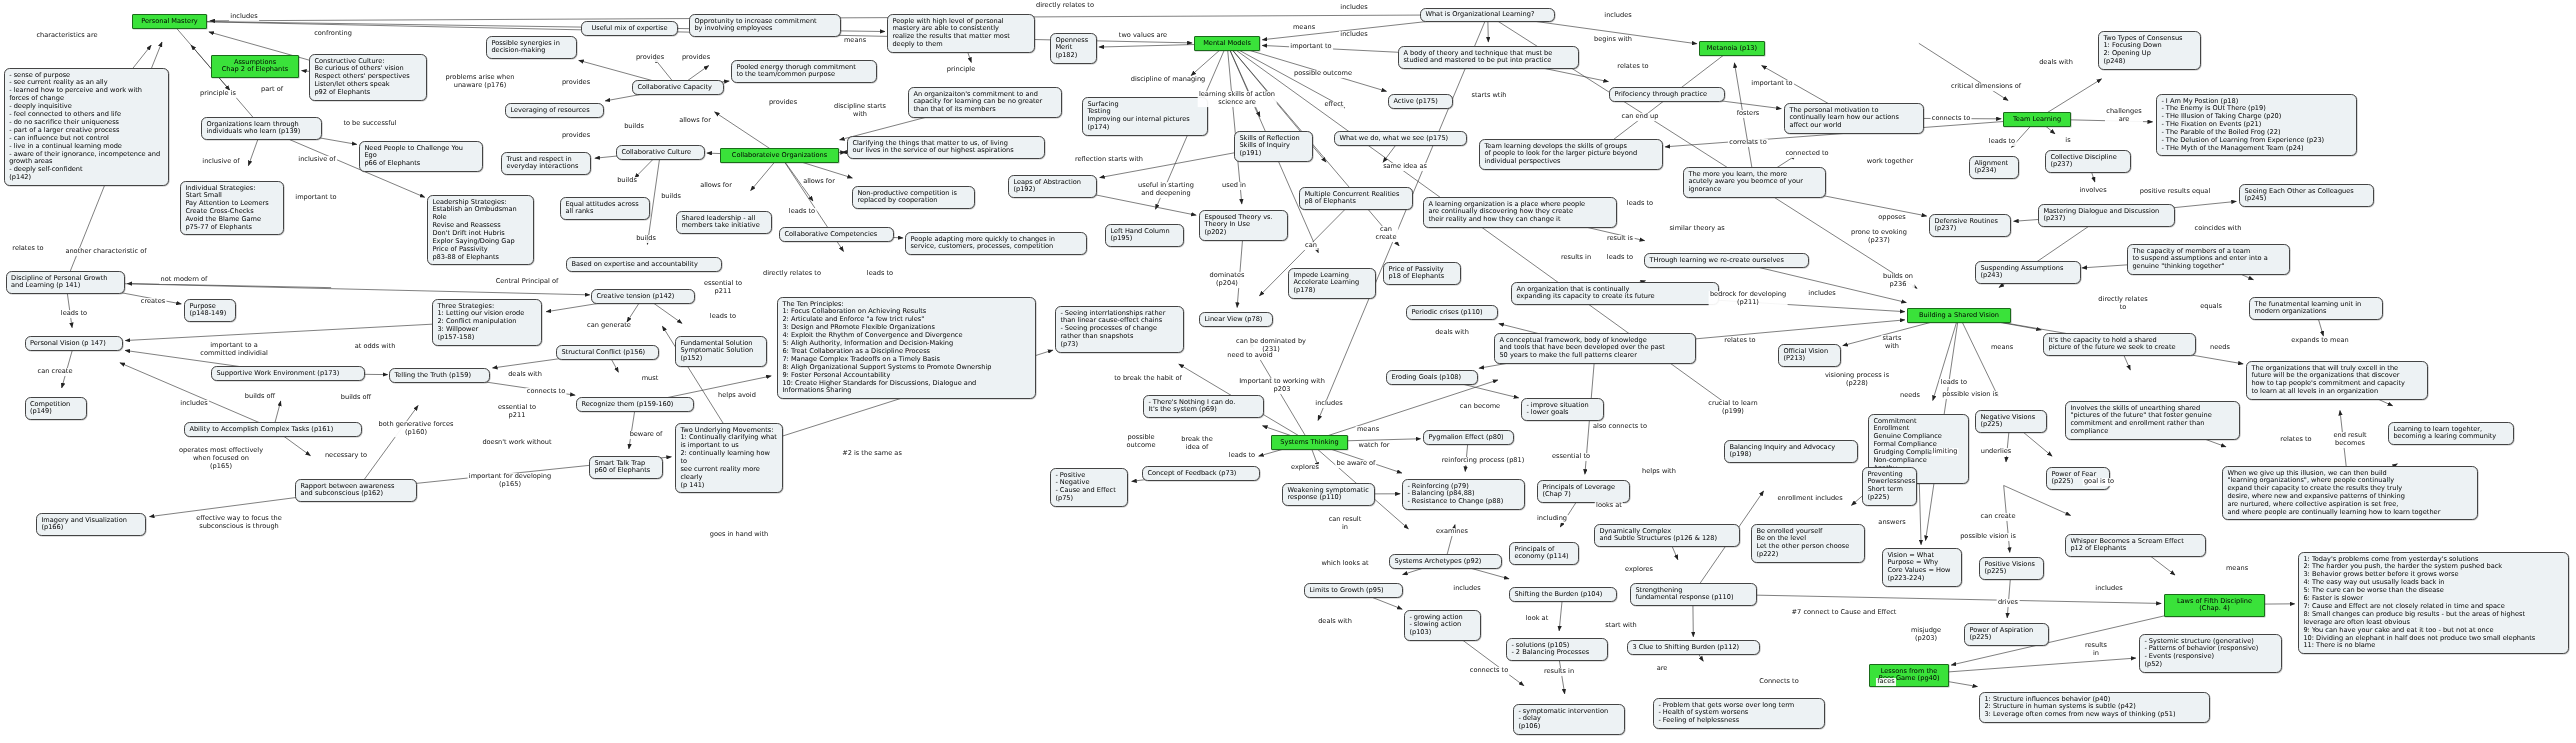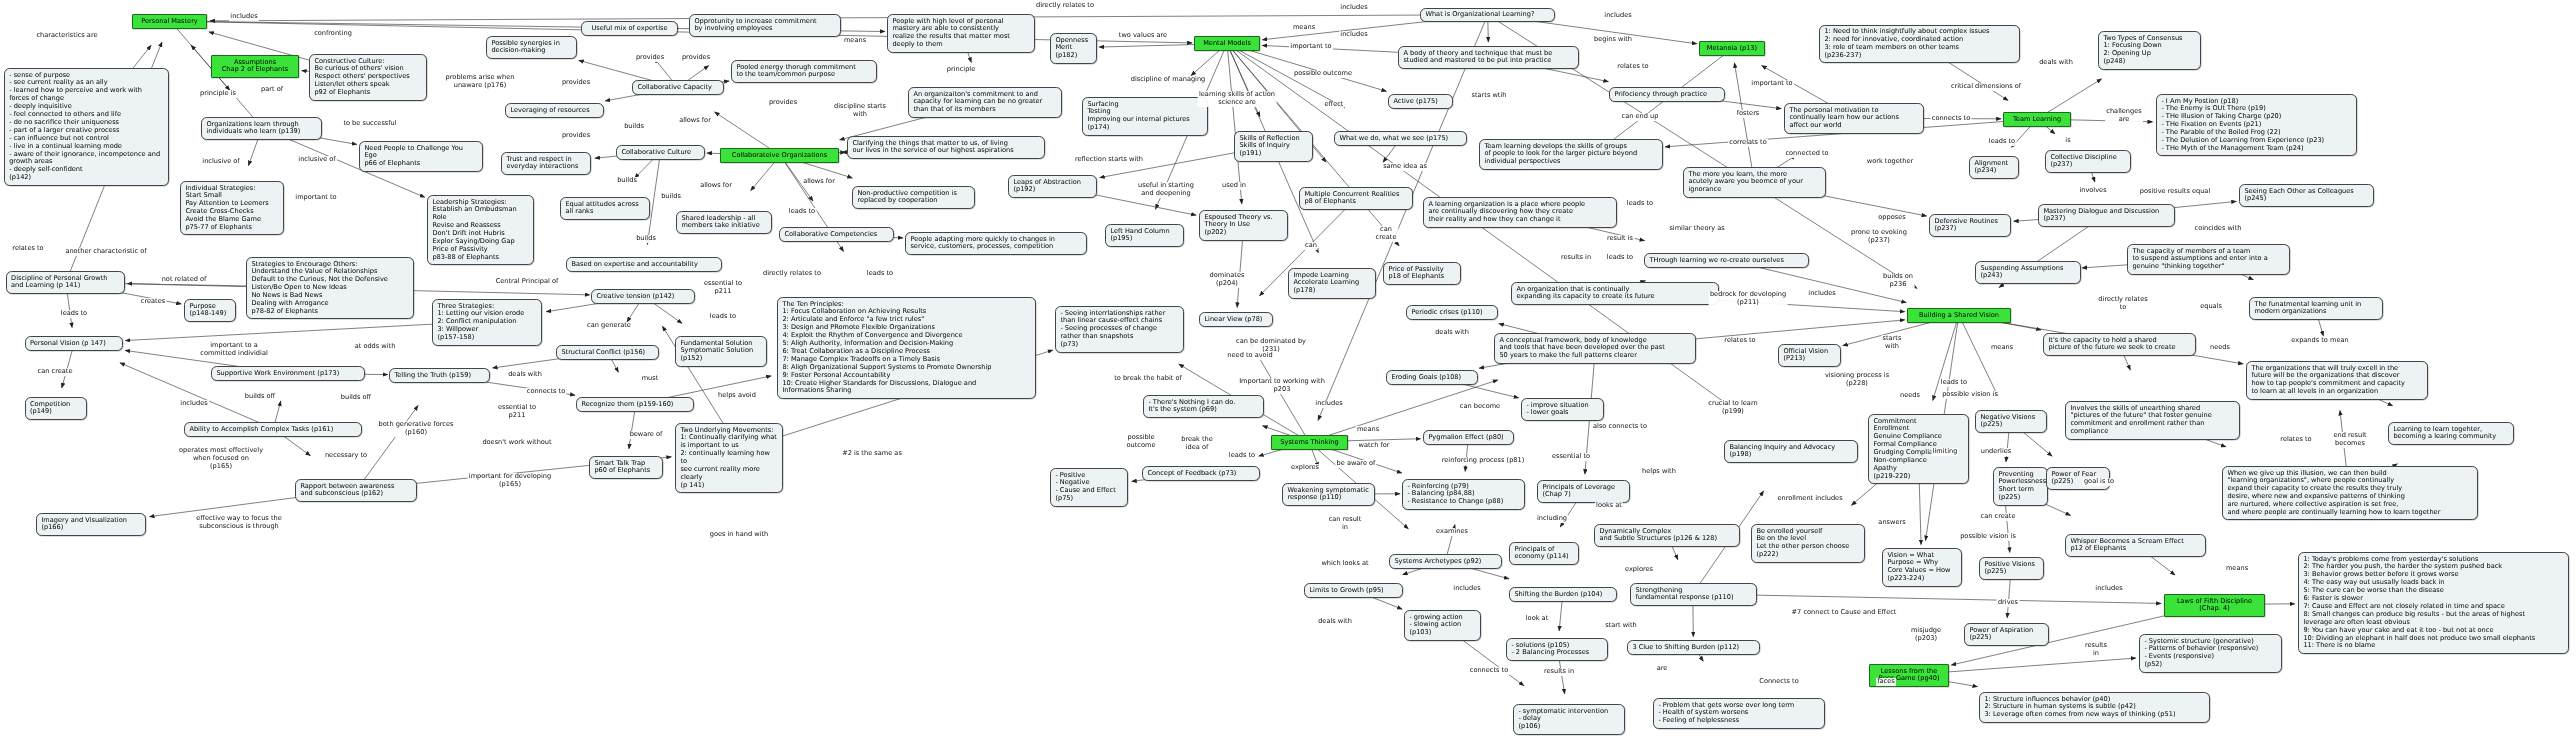--- a/index.html
+++ b/index.html
@@ -272,27 +272,20 @@
 members take initiative</div>
     <div class="node box" style="left: 779px; top: 227px; width: 115px;">Collaborative Competencies</div>
     <div class="node box" style="left: 905px; top: 232px; width: 182px;">People adapting more quickly to changes in
 service, customers, processes, competition</div>
     <div class="node box" style="left: 1199px; top: 210px; width: 89px;">Espoused Theory vs.
 Theory In Use
 (p202)</div>
     <div class="node box" style="left: 1105px; top: 224px; width: 79px;">Left Hand Column
 (p195)</div>
     <div class="node box" style="left: 566px; top: 257px; width: 156px;">Based on expertise and accountability</div>
-    <div class="node box" style="left: 246px; top: 257px; width: 168px;">Strategies to Encourage Others:
-Understand the Value of Relationships
-Default to the Curious, Not the Defensive
-Listen/Be Open to New Ideas
-No News is Bad News
-Dealing with Arrogance
-p78-82 of Elephants</div>
     <div class="node box" style="left: 5.7px; top: 271px; width: 119px;">Discipline of Personal Growth
 and Learning (p 141)</div>
     <div class="node box" style="left: 184px; top: 299px; width: 52px;">Purpose
 (p148-149)</div>
     <div class="node box" style="left: 591px; top: 289px; width: 104px;">Creative tension (p142)</div>
     <div class="node box" style="left: 777px; top: 297px; width: 259px;">The Ten Principles:
 1:  Focus Collaboration on Achieving Results
 2:  Articulate and Enforce "a few trict rules"
 3:  Design and PRomote Flexible Organizations
 4:  Exploit the Rhythm of Convergence and Divergence
@@ -341,24 +334,20 @@
 It's the system (p69)</div>
     <div class="node box" style="left: 1142px; top: 466px; width: 118px;">Concept of Feedback (p73)</div>
     <div class="node box" style="left: 1050px; top: 468px; width: 78px;">- Positive
 - Negative
 - Cause and Effect
 (p75)</div>
     <div class="node box" style="left: 1420px; top: 7.5px; width: 135px;">What is Organizational Learning?</div>
     <div class="node box" style="left: 1398px; top: 46px; width: 181px;">A body of theory and technique that must be
 studied and mastered to be put into practice</div>
     <div class="node box" style="left: 1609px; top: 87px; width: 116px;">Prifociency through practice</div>
-    <div class="node box" style="left: 1819px; top: 24.5px; width: 201px;">1:  Need to think insightfully about complex issues
-2:  need for innovative, coordinated action
-3:  role of team members on other teams
-(p236-237)</div>
     <div class="node box" style="left: 2098px; top: 31px; width: 103px;">Two Types of Consensus
 1:  Focusing Down
 2:  Opening Up
 (p248)</div>
     <div class="node box" style="left: 1388px; top: 94px; width: 65px;">Active (p175)</div>
     <div class="node box" style="left: 1334px; top: 131px; width: 133px;">What we do, what we see (p175)</div>
     <div class="node box" style="left: 1784px; top: 103px; width: 140px;">The personal motivation to
 continually learn how our actions
 affect our world</div>
     <div class="node box" style="left: 2156px; top: 94px; width: 201px;">- I Am My Postion (p18)
@@ -431,21 +420,21 @@
     <div class="node box" style="left: 1868px; top: 414px; width: 101px;">Commitment
 Enrollment
 Genuine Compliance
 Formal Compliance
 Grudging Compliance
 Non-compliance
 Apathy
 (p219-220)</div>
     <div class="node box" style="left: 2388px; top: 422px; width: 126px;">Learning to learn togehter,
 becoming a learing community</div>
-    <div class="node box" style="left: 1993px; top: 467px; width: 55px;">Preventing
+    <div class="node box" style="left: 1862px; top: 467px; width: 55px;">Preventing
 Powerlessness
 Short term
 (p225)</div>
     <div class="node box" style="left: 2046px; top: 467px; width: 64px;">Power of Fear
 (p225)</div>
     <div class="node box" style="left: 2222px; top: 466px; width: 256px;">When we give up this illusion, we can then build
 "learning organizations", where people continually
 expand their capacity to create the results they truly
 desire, where new and expansive patterns of thinking
 are nurtured, where collective aspiration is set free,
@@ -548,21 +537,21 @@
 and deepening</div>
     <div class="node label" style="left: 1234px; top: 186px;">used in</div>
     <div class="node label" style="left: 646px; top: 239px;">builds</div>
     <div class="node label" style="left: 880px; top: 274px;">leads to</div>
     <div class="node label" style="left: 792px; top: 274px;">directly relates to</div>
     <div class="node label" style="left: 527px; top: 282px;">Central Principal of</div>
     <div class="node label" style="left: 723px; top: 288px;">essential to
 p211</div>
     <div class="node label" style="left: 28px; top: 249px;">relates to</div>
     <div class="node label" style="left: 106px; top: 252px;">another characteristic of</div>
-    <div class="node label" style="left: 184px; top: 280px;">not related of</div>
+    <div class="node label" style="left: 184px; top: 280px;">not modern of</div>
     <div class="node label" style="left: 153px; top: 302px;">creates</div>
     <div class="node label" style="left: 74px; top: 314px;">leads to</div>
     <div class="node label" style="left: 234px; top: 350px;">important to a
 committed individial</div>
     <div class="node label" style="left: 375px; top: 347px;">at odds with</div>
     <div class="node label" style="left: 609px; top: 326px;">can generate</div>
     <div class="node label" style="left: 723px; top: 317px;">leads to</div>
     <div class="node label" style="left: 525px; top: 375px;">deals with</div>
     <div class="node label" style="left: 546px; top: 392px;">connects to</div>
     <div class="node label" style="left: 650px; top: 379px;">must</div>

